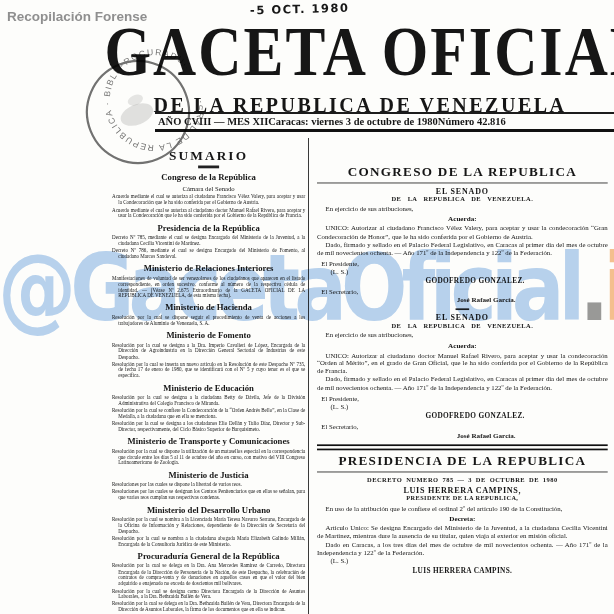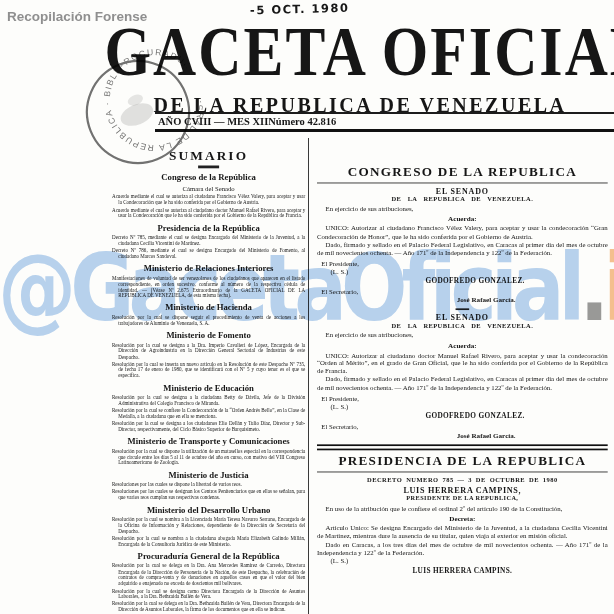--- a/index.html
+++ b/index.html
@@ -117,20 +117,21 @@
     </text>
   </svg>
 
   <div class="masthead">
     <div class="gz-title">GACETA OFICIAL</div>
     <div class="gz-subtitle">DE LA REPUBLICA DE VENEZUELA</div>
   </div>
 
   <div class="info-bar">
     <span>AÑO CVIII — MES XII</span>
+    <span>Caracas: viernes 3 de octubre de 1980</span>
     <span>Número 42.816</span>
   </div>
 
   <div class="vdivider"></div>
 
   <div class="col-left">
     <div class="col-left-inner">
       <h2 class="sum-title">SUMARIO</h2>
       <div class="sum-rule"></div>
 

